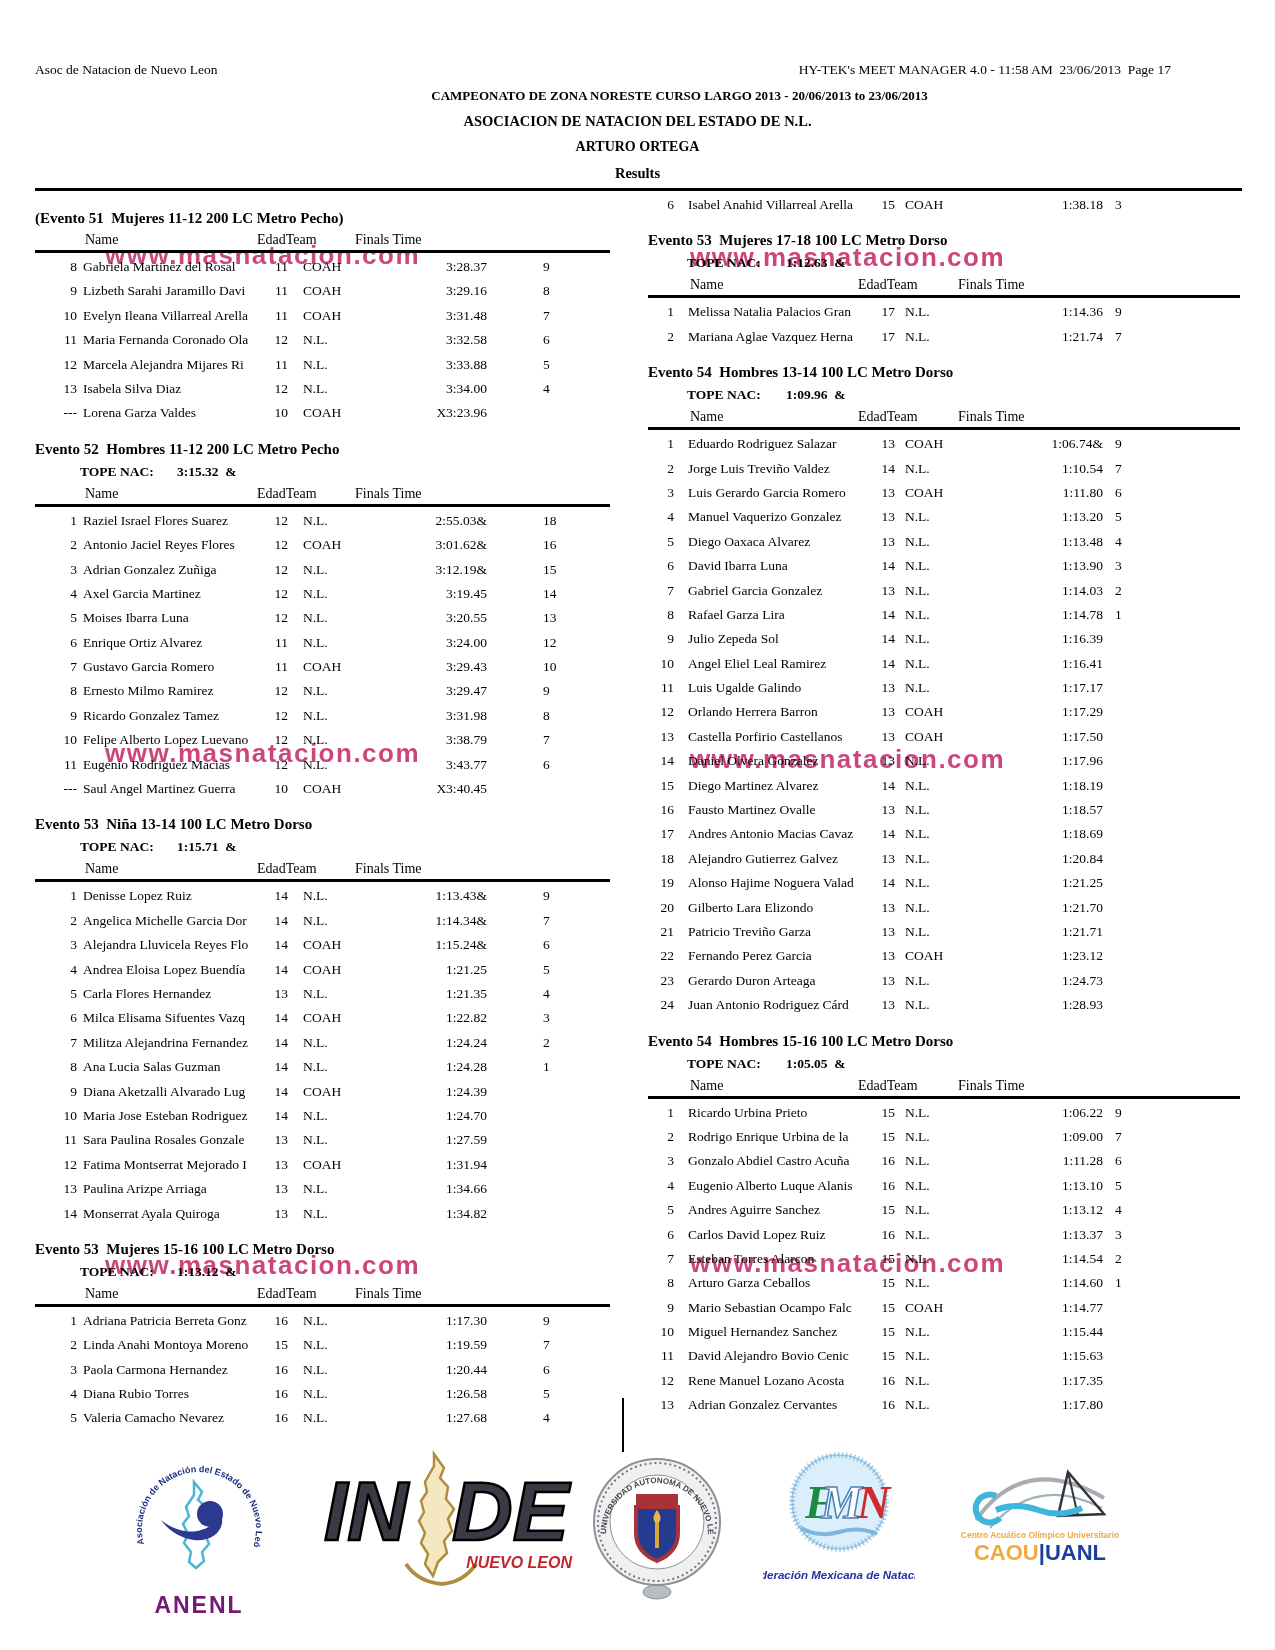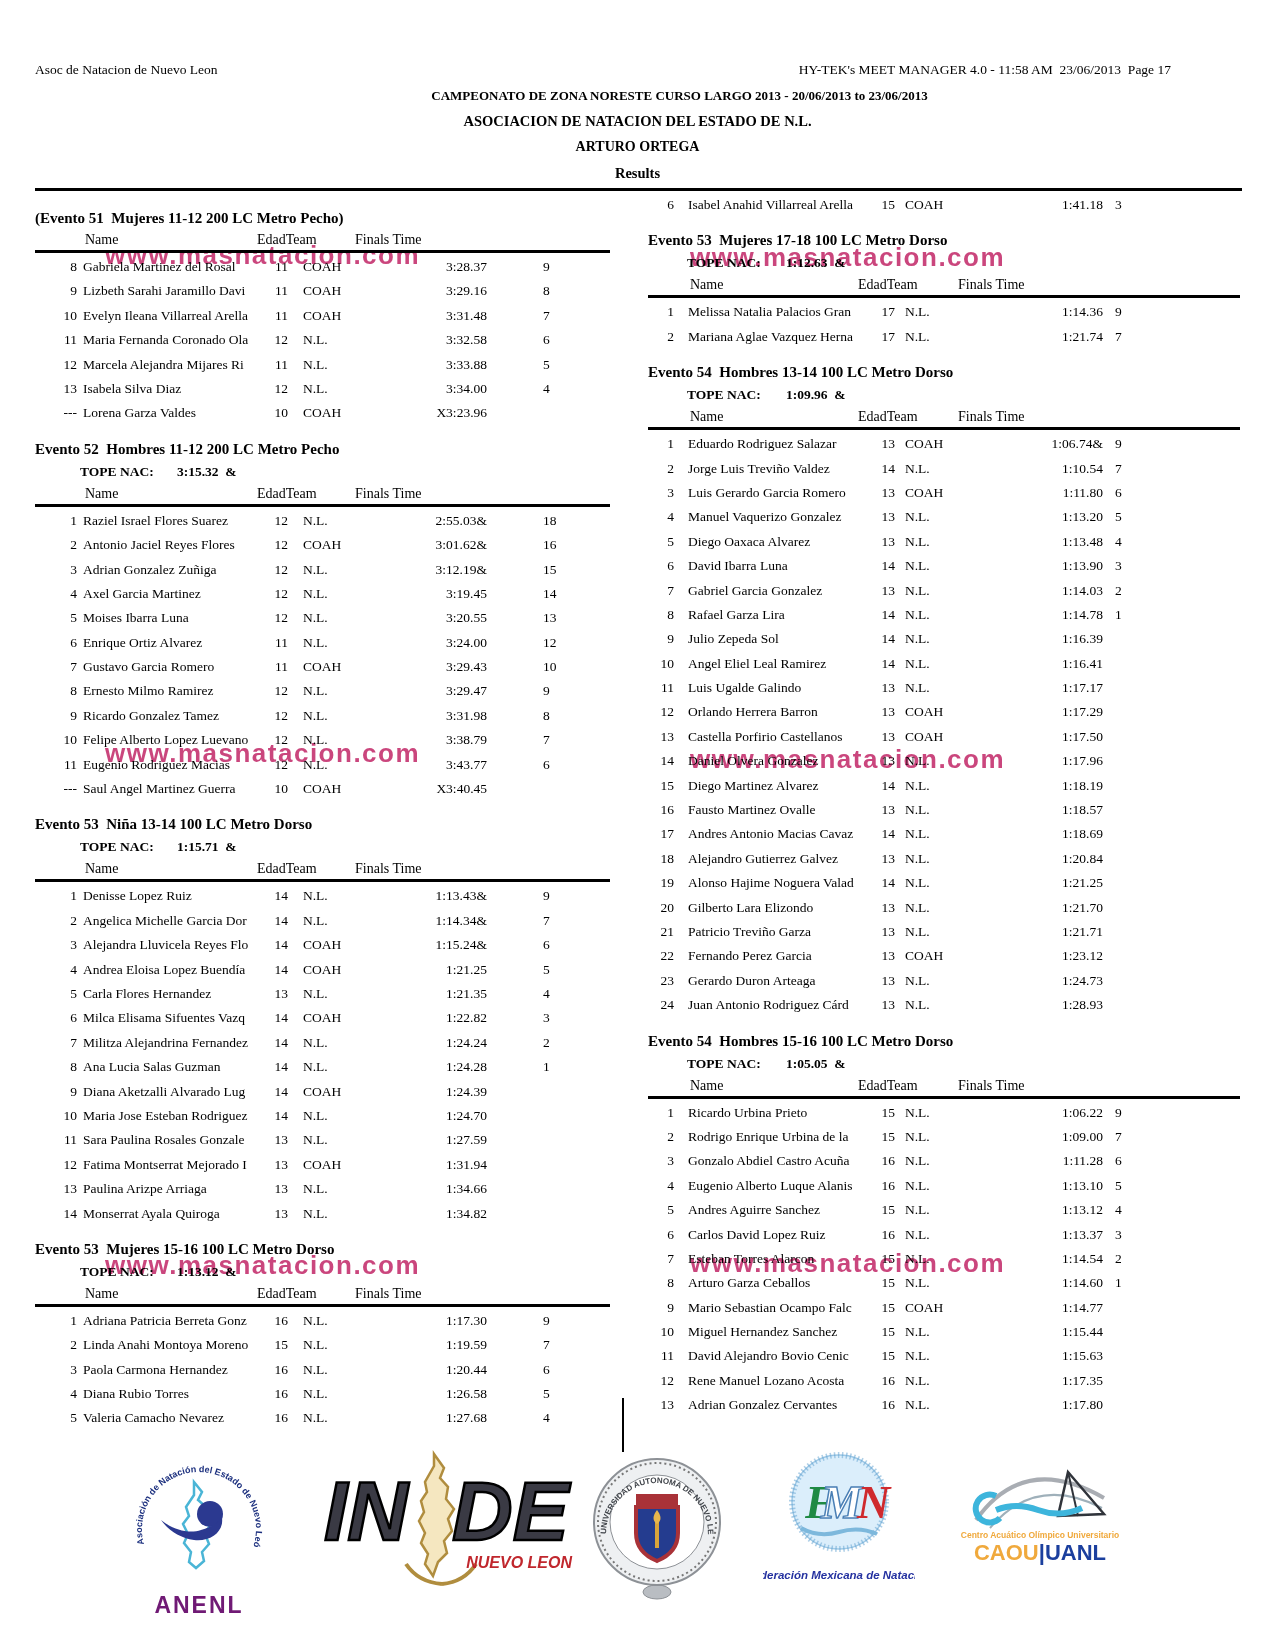--- a/index.html
+++ b/index.html
@@ -433,21 +433,21 @@
         </div>
       </div>
     </div>
   <div class="col col-right">
       <div class="event continuation">
         <div class="row">
           <span class="c-place">6</span>
           <span class="c-name">Isabel Anahid Villarreal Arella</span>
           <span class="c-age">15</span>
           <span class="c-team">COAH</span>
-          <span class="c-time">1:41.18</span>
+          <span class="c-time">1:38.18</span>
           <span class="c-pts">3</span>
         </div>
       </div>
       <div class="event">
         <div class="evt-title">Evento 53  Mujeres 17-18 100 LC Metro Dorso</div>
         <div class="tope">
           <span class="tope-label">TOPE NAC:</span>
           <span class="tope-value">1:12.63  &amp;</span>
         </div>
         <div class="thead">

